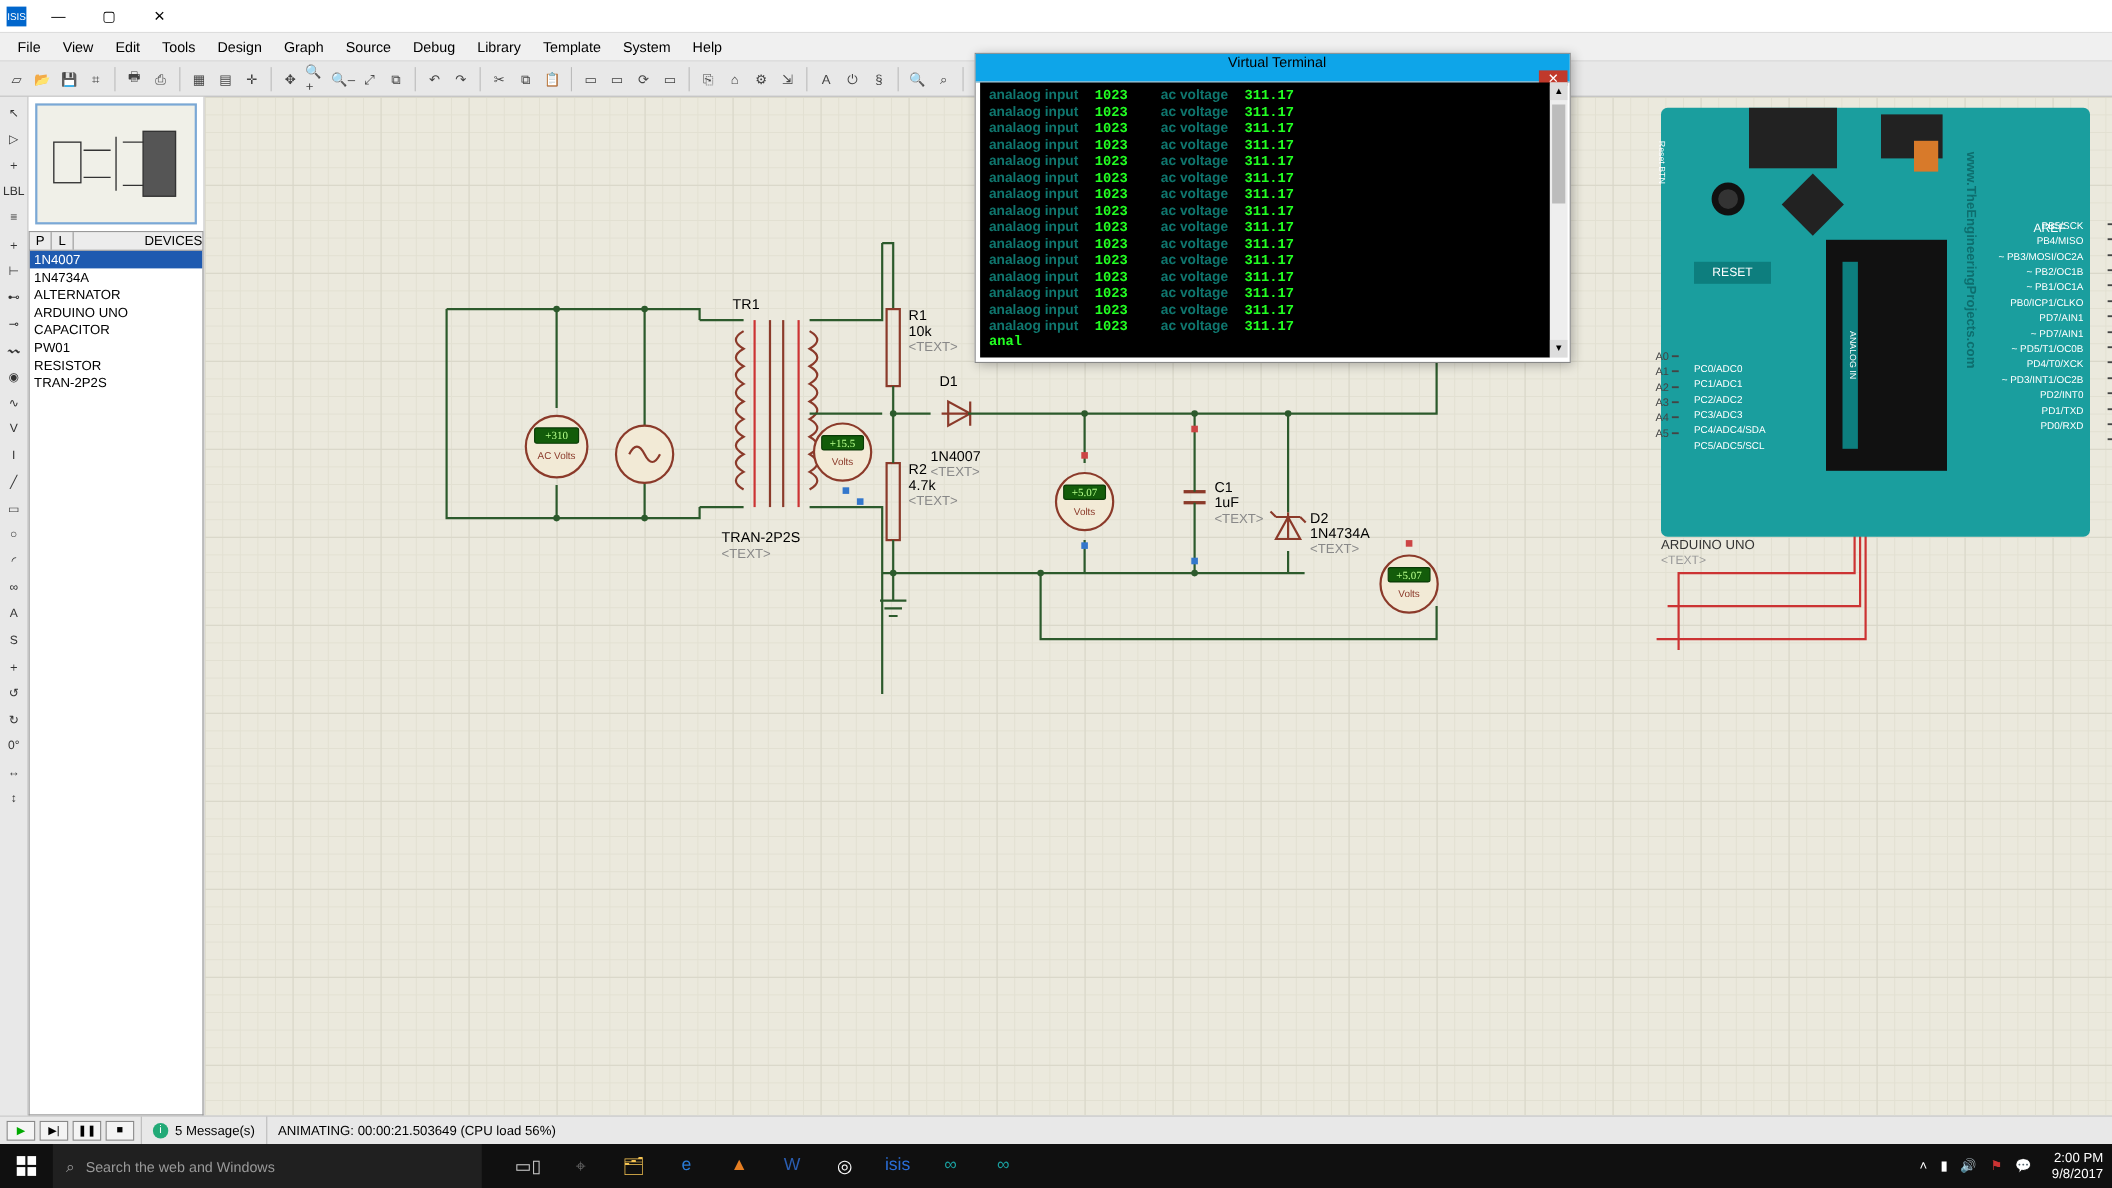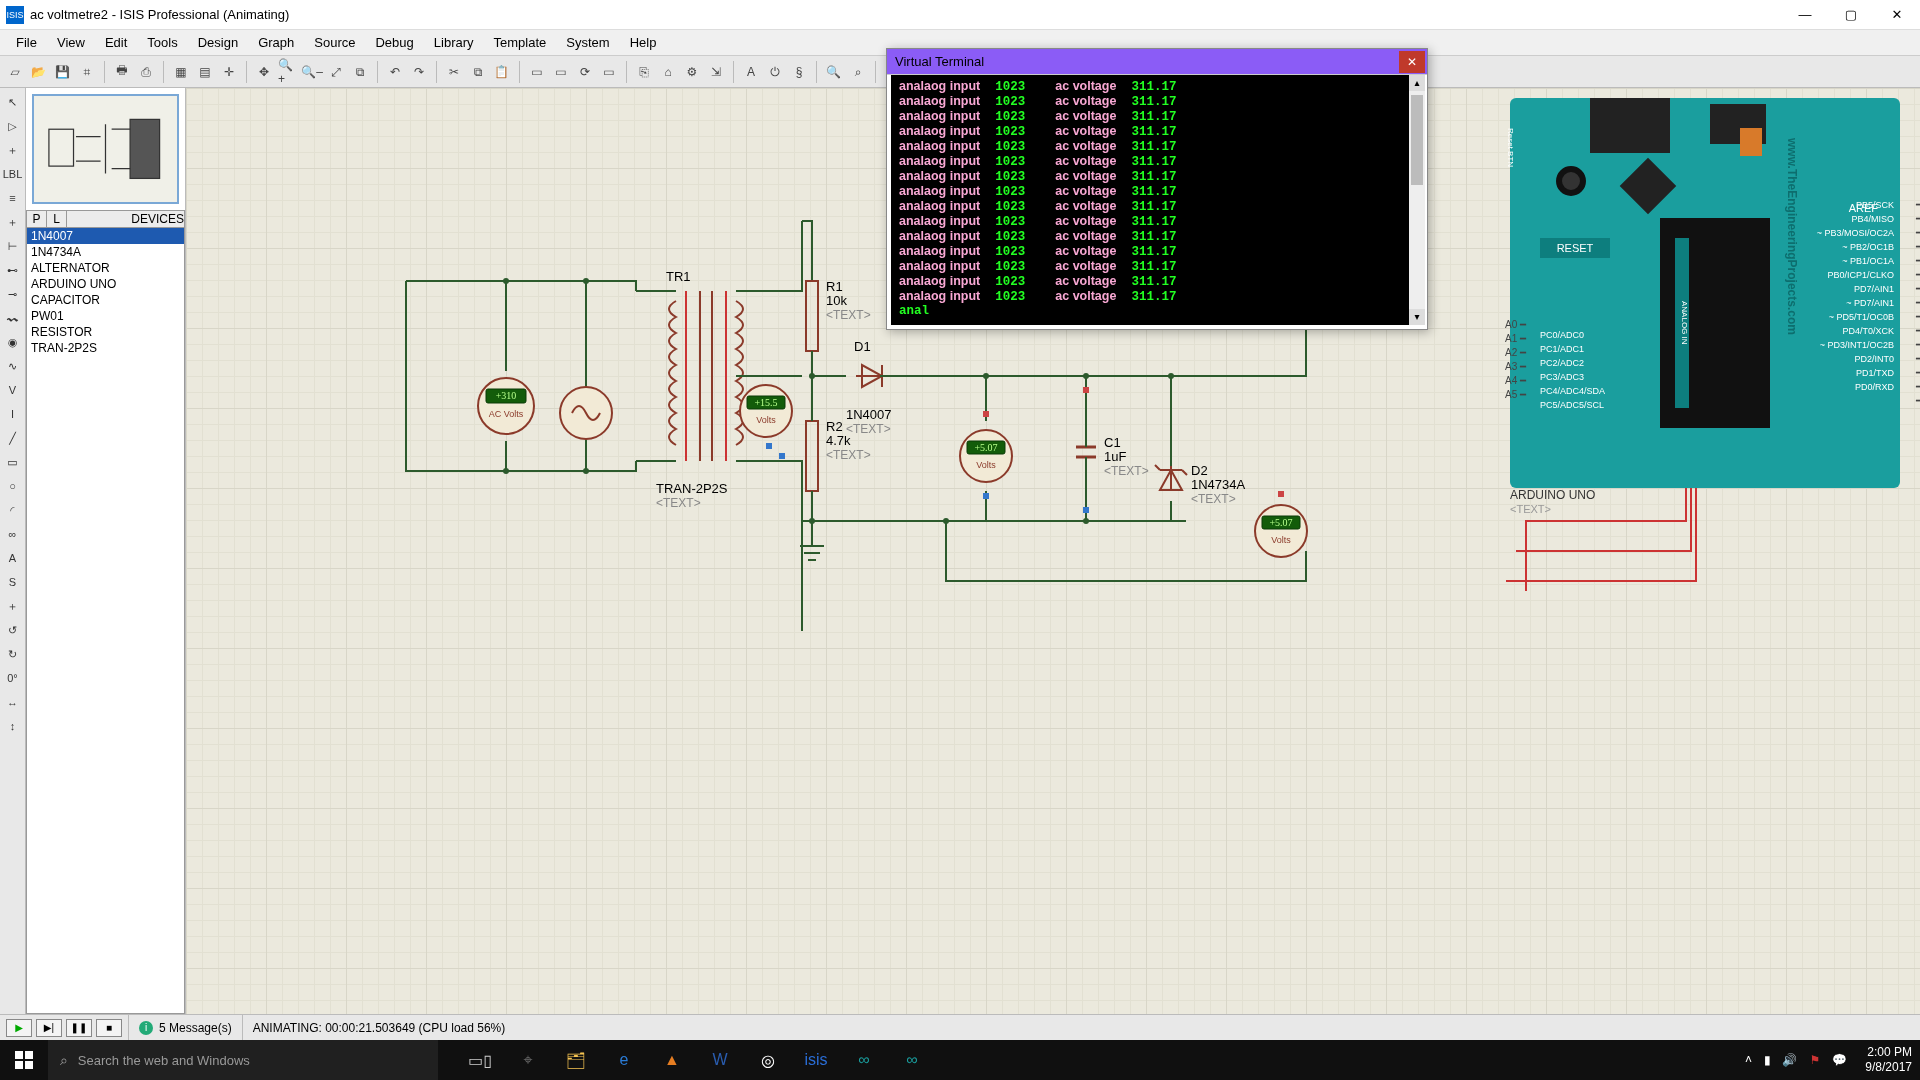--- a/index.html
+++ b/index.html
@@ -64,24 +64,24 @@
 .ard-pins-in{ position:absolute; right:6px; top:100px; font-size:9px; color:#fff; text-align:right; line-height:14px; }
 .ard-label  { position:absolute; bottom:-28px; left:0; font-size:12px; color:#333; }
 .ard-label .sub { color:#999; font-size:11px; }
 
 .serial { position:absolute; right:20px; bottom:170px; width:220px; height:140px; border:2px solid #c33; background:#fff; }
 .serial .port { position:absolute; left:-30px; font-size:10px; color:#c33; }
 .serial .scr  { position:absolute; left:50px; top:10px; right:8px; bottom:8px; background:#000; }
 .serial .scr .dot { width:6px; height:6px; background:#0f0; position:absolute; left:6px; top:6px; }
 
 .vterm { position:absolute; left:886px; top:48px; width:542px; height:282px; background:#fff; border:1px solid #888; box-shadow:2px 2px 10px rgba(0,0,0,.3); z-index:50; }
-.vterm-title { height:26px; background:#8b5cf6; display:flex; align-items:center; border-bottom:1px solid #ccc; font-size:13px; padding-left:8px; }
+.vterm-title { height:26px; background:#0ea5e9; display:flex; align-items:center; border-bottom:1px solid #ccc; font-size:13px; padding-left:8px;flex-direction:column; }
 .vterm-title .x { margin-left:auto; width:26px; height:22px; background:#c0392b; color:#fff; display:flex; align-items:center; justify-content:center; margin-right:2px; font-size:12px; }
 .vterm-body { position:absolute; top:26px; left:4px; right:18px; bottom:4px; background:#000; color:#2f2; font-family:"Courier New",monospace; font-size:12.5px; font-weight:bold; padding:4px 8px; white-space:pre; overflow:hidden; }
-.vterm-body .y { color:#f9a8d4; }
+.vterm-body .y { color:#0f766e; }
 .vterm-scroll { position:absolute; top:26px; right:2px; bottom:4px; width:16px; background:#eee; }
 .vterm-scroll .up,.vterm-scroll .dn { height:16px; background:#ddd; text-align:center; font-size:10px; line-height:16px; }
 .vterm-scroll .dn { position:absolute; bottom:0; left:0; right:0; }
 .vterm-scroll .th { position:absolute; left:2px; right:2px; top:20px; height:90px; background:#bcbcbc; }
 
 .statusbar { height:26px; background:#e8e8e8; border-top:1px solid #bbb; display:flex; align-items:center; font-size:12px; }
 .play-ctrl { display:flex; gap:4px; padding:0 6px; border-right:1px solid #bbb; height:100%; align-items:center; }
 .play-ctrl span { width:26px; height:18px; border:1px solid #888; background:#f4f4f4; display:flex; align-items:center; justify-content:center; font-size:10px; }
 .play-ctrl .play { color:#0a0; }
 .msg-box { border-right:1px solid #bbb; padding:0 10px; display:flex; align-items:center; gap:6px; height:100%; }
@@ -95,21 +95,20 @@
 .taskbar .task-icons { display:flex; align-items:center; height:40px; margin-left:20px; gap:4px; }
 .taskbar .ticon { width:44px; height:40px; display:flex; align-items:center; justify-content:center; font-size:16px; }
 .taskbar .tray { margin-left:auto; display:flex; align-items:center; gap:12px; padding:0 10px; font-size:12px; }
 .taskbar .clock { text-align:right; line-height:15px; font-size:12px; padding:0 8px; }
 </style>
 </head>
 <body>
 
 <div class="titlebar">
   <div class="app-icon">ISIS</div>
-  <div class="title">ac voltmetre2 - ISIS Professional (Animating)</div>
   <div class="win-btn">—</div>
   <div class="win-btn">▢</div>
   <div class="win-btn close">✕</div>
 </div>
 
 <div class="menubar" id="menubar">
     <span>File</span>
     <span>View</span>
     <span>Edit</span>
     <span>Tools</span>

